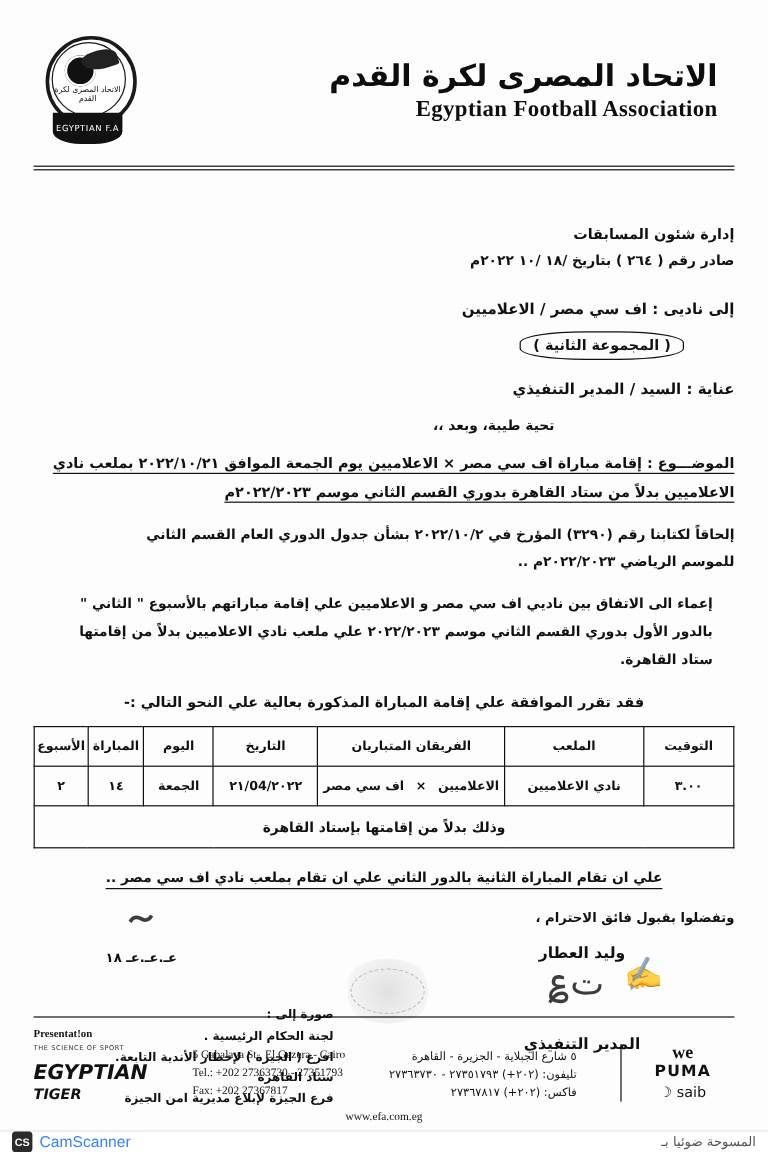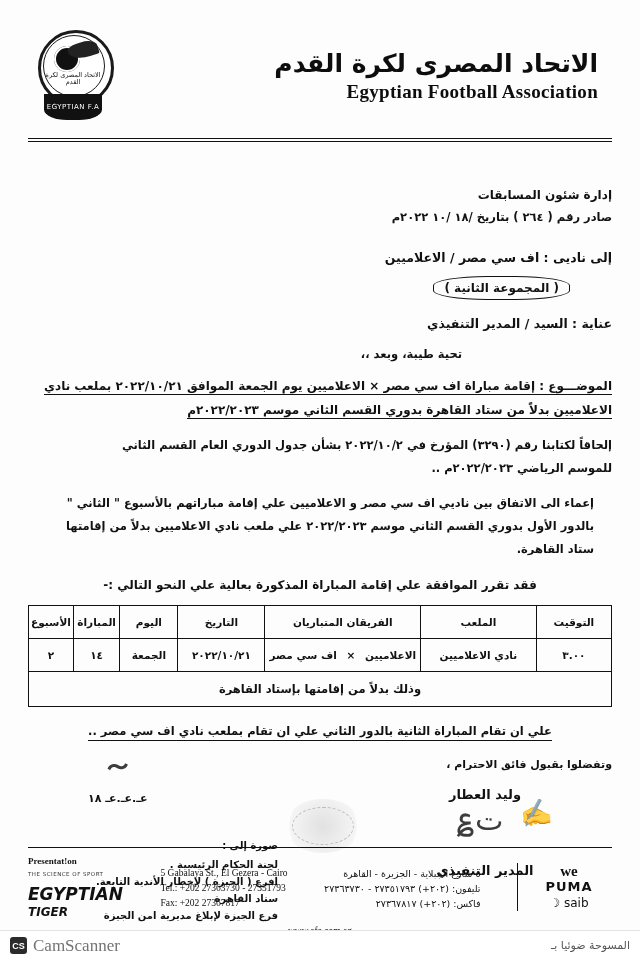--- a/index.html
+++ b/index.html
@@ -294,21 +294,21 @@
   }
   
   .footer {
     position: absolute;
     left: 28px;
     right: 28px;
     bottom: 42px;
     border-top: 1.5px solid #111;
     padding-top: 7px;
     display: flex;
-    align-items: center;
+    align-items: flex-end;
     justify-content: space-between;
   }
   .sponsors-left {
     width: 96px;
     font-size: 9px;
     line-height: 12px;
   }
   .sp-badge {
     display: block;
     font-weight: bold;
@@ -369,21 +369,21 @@
     left: 0; right: 0;
     bottom: 24px;
     text-align: center;
     font-size: 9.5px;
     font-family: "Liberation Serif", serif;
   }
   
   .cs-bar {
     position: absolute;
     left: 0; right: 0; bottom: 0;
-    height: 30px;
+    height: 18px;
     background: #ffffff;
     border-top: 1px solid #e3e3e3;
     display: flex;
     align-items: center;
     justify-content: space-between;
     padding: 0 10px;
     box-sizing: border-box;
   }
   .cs-left { display: flex; align-items: center; gap: 6px; }
   .cs-logo {
@@ -392,23 +392,23 @@
     color: #fff;
     font-size: 9px;
     font-weight: bold;
     border-radius: 3px;
     display: flex;
     align-items: center;
     justify-content: center;
     font-family: "Liberation Sans", sans-serif;
   }
   .cs-text {
-    font-size: 17px;
-    color: #737373;
-    font-family: Liberation Serif, serif;
+    font-size: 13px;
+    color: #3b82f6;
+    font-family: Liberation Sans, sans-serif;
   }
   .cs-right {
     font-size: 11px;
     color: #555;
     direction: rtl;
   }
 </style>
 </head>
 <body>
 
@@ -484,21 +484,21 @@
       </thead>
       <tbody>
         <tr>
           <td>٣.٠٠</td>
           <td>نادي الاعلاميين</td>
           <td>
             <span>الاعلاميين</span>
             <span class="vs-x">×</span>
             <span>اف سي مصر</span>
           </td>
-          <td>٢٠٢٢/١٠/٢١</td>
+          <td>٢٠٢٢/04/٢١</td>
           <td>الجمعة</td>
           <td>١٤</td>
           <td>٢</td>
         </tr>
         <tr class="note">
           <td colspan="7">وذلك بدلاً من إقامتها بإستاد القاهرة</td>
         </tr>
       </tbody>
     </table>
 

